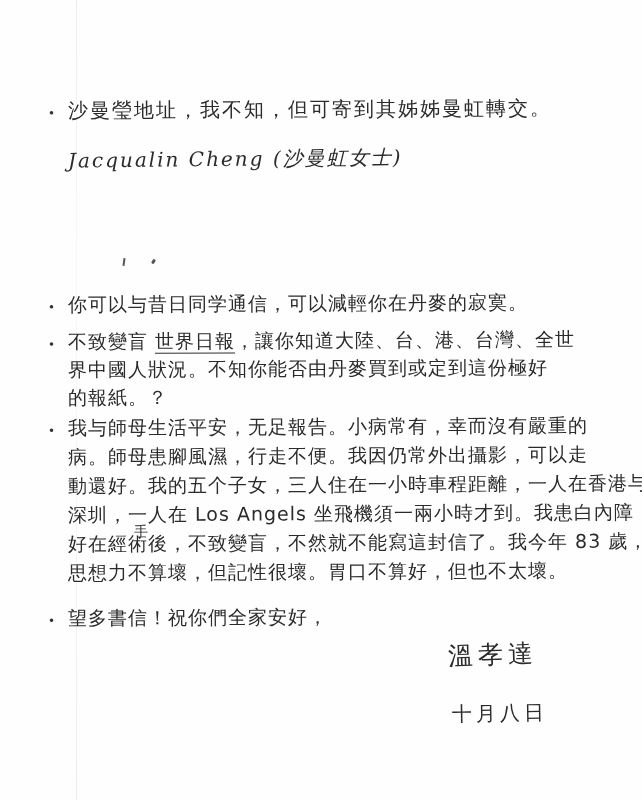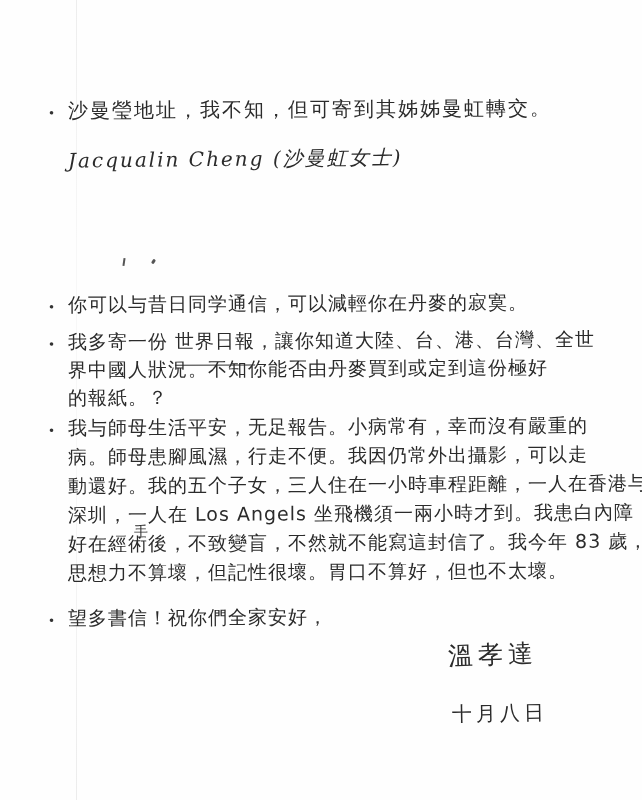--- a/index.html
+++ b/index.html
@@ -45,21 +45,21 @@
   }
   .english {
     font-family: "DejaVu Serif", serif;
     font-style: italic;
     font-size: 23px;
     letter-spacing: 1.5px;
     transform: rotate(-0.6deg);
   }
   .underlined {
     border-bottom: 1.5px solid #2f2f2f;
-    padding-bottom: 13px;
+    padding-bottom: 1px;
   }
   .insert-wrap {
     position: relative;
   }
   .insert-char {
     position: absolute;
     top: -15px;
     left: 6px;
     font-size: 14px;
     color: #2b2b2b;
@@ -125,21 +125,21 @@
   <div class="para p2">
     <div class="line">
       <span class="bullet">•</span>
       <span>你可以与昔日同学通信，可以減輕你在丹麥的寂寞。</span>
     </div>
   </div>
 
   <div class="para p3">
     <div class="line">
       <span class="bullet">•</span>
-      <span>我多寄一份 </span><span class="underlined">世界日報</span><span>，讓你知道大陸、台、港、台灣、全世</span>
+      <span>不致變盲 </span><span class="underlined">世界日報</span><span>，讓你知道大陸、台、港、台灣、全世</span>
     </div>
     <div class="line">界中國人狀況。不知你能否由丹麥買到或定到這份極好</div>
     <div class="line">的報紙。？</div>
   </div>
 
   <div class="para p4">
     <div class="line">
       <span class="bullet">•</span>
       <span>我与師母生活平安，无足報告。小病常有，幸而沒有嚴重的</span>
     </div>

